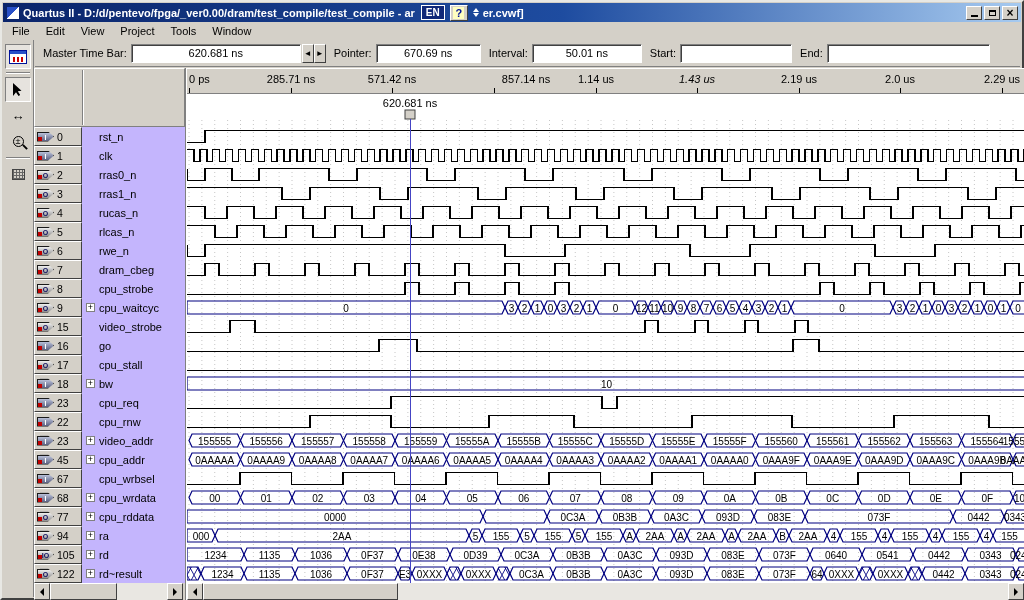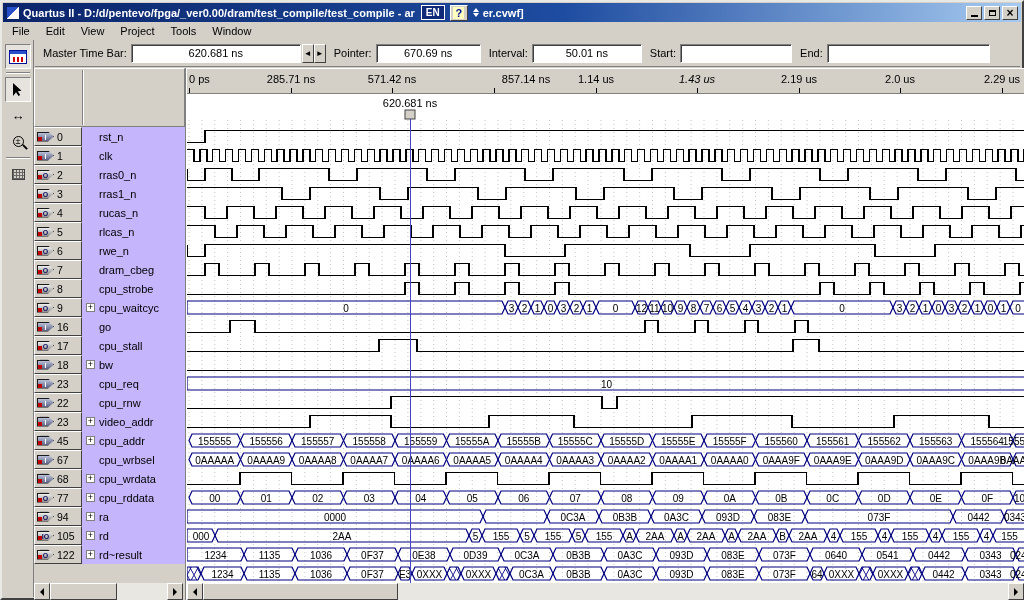--- a/index.html
+++ b/index.html
@@ -299,20 +299,30 @@
           </div>
         </div>
         <div class="sig-row">
           <div class="id-cell">
             <span class="pin out grp">O</span>
             <span>9</span>
           </div>
           <div class="name-cell">
             <span class="exp">+</span>
             <span>cpu_waitcyc</span>
+          </div>
+        </div>
+        <div class="sig-row">
+          <div class="id-cell">
+            <span class="pin out">O</span>
+            <span>15</span>
+          </div>
+          <div class="name-cell">
+            <span class="exp-sp"></span>
+            <span>video_strobe</span>
           </div>
         </div>
         <div class="sig-row">
           <div class="id-cell">
             <span class="pin in">I</span>
             <span>16</span>
           </div>
           <div class="name-cell">
             <span class="exp-sp"></span>
             <span>go</span>

